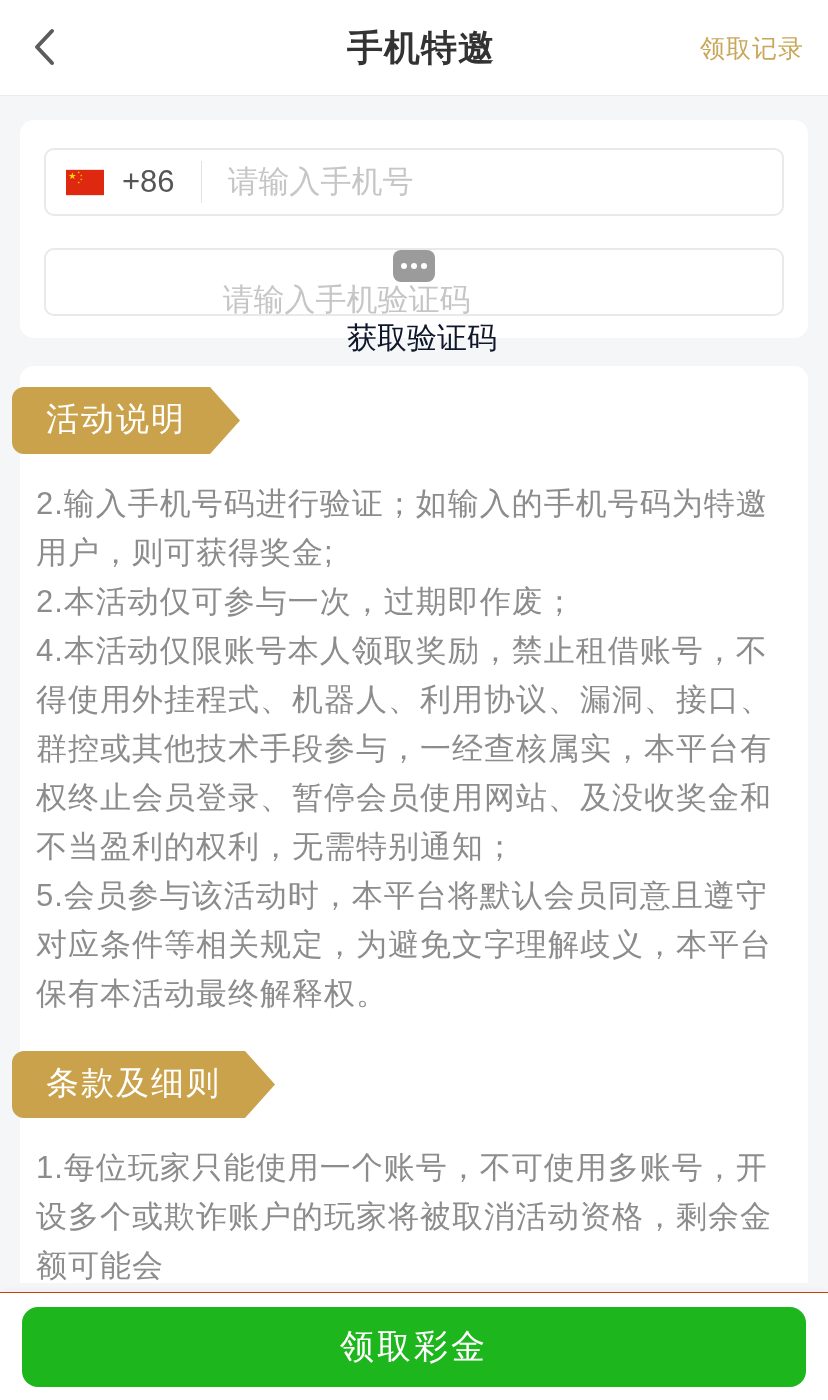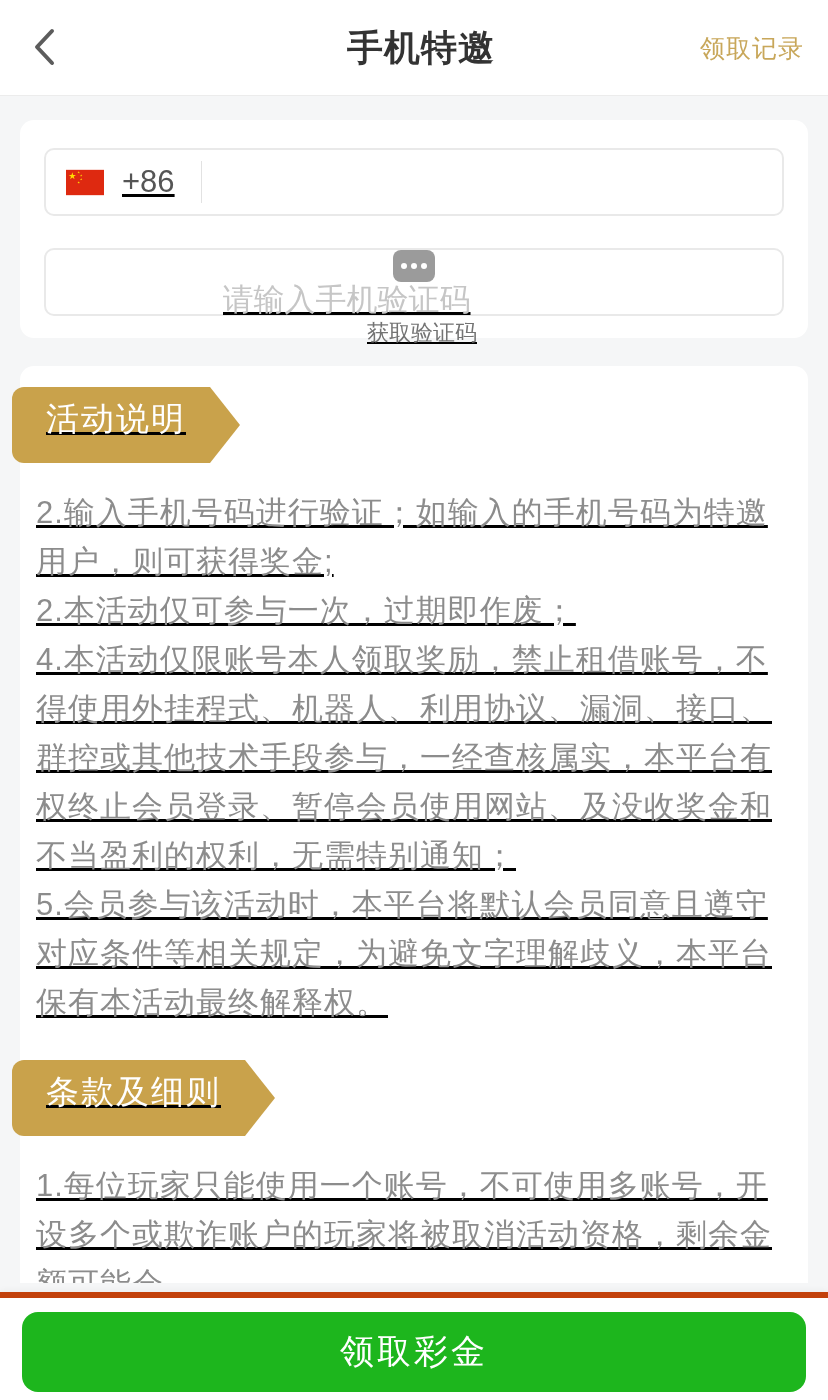--- a/index.html
+++ b/index.html
@@ -67,21 +67,20 @@
     height: 1186px;
     overflow: hidden;
   }
   .gap-a { height: 23px; }
   .gap-b { height: 28px; }
 
   .card {
     margin: 0 20px;
     background: #ffffff;
     border-radius: 14px;
-    text-decoration: underline;
   }
   .form-card { padding: 28px 24px 22px 24px; }
 
   .input-row {
     height: 68px;
     border: 2px solid #e9e9e9;
     border-radius: 10px;
     display: flex;
     align-items: center;
     padding: 0 20px;
@@ -125,35 +124,35 @@
   }
   .code-icon i {
     width: 6px; height: 6px;
     border-radius: 50%;
     background: #ffffff;
   }
   .code-input-wrap { margin-left: 16px; flex: 1 1 auto; display: flex; min-width: 0; }
   .get-code {
     flex: 0 0 auto;
     margin-left: 16px;
-    font-size: 22px;
-    color: #737373;
+    font-size: 30px;
+    color: #0f172a;
     cursor: pointer;
     background: none;
     border: none;
     font-family: inherit;
   }
 
   
   .content-card { padding: 21px 0 80px 0; }
 
   .ribbon {
     margin-left: -8px;
     width: fit-content;
-    height: 76px;
+    height: 67px;
     line-height: 64px;
     padding: 0 54px 0 34px;
     background: #c9a24b;
     color: #ffffff;
     font-size: 33px;
     letter-spacing: 2px;
     border-radius: 12px 0 0 12px;
     clip-path: polygon(0 0, calc(100% - 30px) 0, 100% 50%, calc(100% - 30px) 100%, 0 100%);
   }
   .ribbon-2 { margin-top: 33px; }
@@ -166,21 +165,21 @@
     letter-spacing: 1px;
   }
   .rules p { margin: 0; }
 
   
   .footer {
     position: absolute;
     left: 0; right: 0; bottom: 0;
     height: 108px;
     background: #ffffff;
-    border-top: 6px solid #c2410c;
+    border-top: 1px solid #c2410c;
     box-shadow: 0 -2px 6px rgba(0,0,0,0.04);
     z-index: 20;
   }
   .claim-btn {
     display: flex;
     align-items: center;
     justify-content: center;
     margin: 14px 22px 0 22px;
     height: 80px;
     background: #1db61d;
@@ -222,20 +221,21 @@
             <path transform="translate(5,5) scale(3)" d="M0,-1 L0.225,-0.309 L0.951,-0.309 L0.363,0.118 L0.588,0.809 L0,0.382 L-0.588,0.809 L-0.363,0.118 L-0.951,-0.309 L-0.225,-0.309 Z"></path>
             <path transform="translate(10,2) scale(1)" d="M0,-1 L0.225,-0.309 L0.951,-0.309 L0.363,0.118 L0.588,0.809 L0,0.382 L-0.588,0.809 L-0.363,0.118 L-0.951,-0.309 L-0.225,-0.309 Z"></path>
             <path transform="translate(12,4.5) scale(1)" d="M0,-1 L0.225,-0.309 L0.951,-0.309 L0.363,0.118 L0.588,0.809 L0,0.382 L-0.588,0.809 L-0.363,0.118 L-0.951,-0.309 L-0.225,-0.309 Z"></path>
             <path transform="translate(12,7.5) scale(1)" d="M0,-1 L0.225,-0.309 L0.951,-0.309 L0.363,0.118 L0.588,0.809 L0,0.382 L-0.588,0.809 L-0.363,0.118 L-0.951,-0.309 L-0.225,-0.309 Z"></path>
             <path transform="translate(10,10) scale(1)" d="M0,-1 L0.225,-0.309 L0.951,-0.309 L0.363,0.118 L0.588,0.809 L0,0.382 L-0.588,0.809 L-0.363,0.118 L-0.951,-0.309 L-0.225,-0.309 Z"></path>
           </g>
         </svg>
       </span>
       <span class="country-code">+86</span>
       <span class="v-divider"></span>
+      <input class="text-input" type="text" placeholder="请输入手机号" style="">
     </div>
 
     <div class="input-row">
       <span class="code-icon">
           <i></i>
           <i></i>
           <i></i>
         </span>
       <span class="code-input-wrap">
         <input class="text-input" type="text" placeholder="请输入手机验证码" style="">

